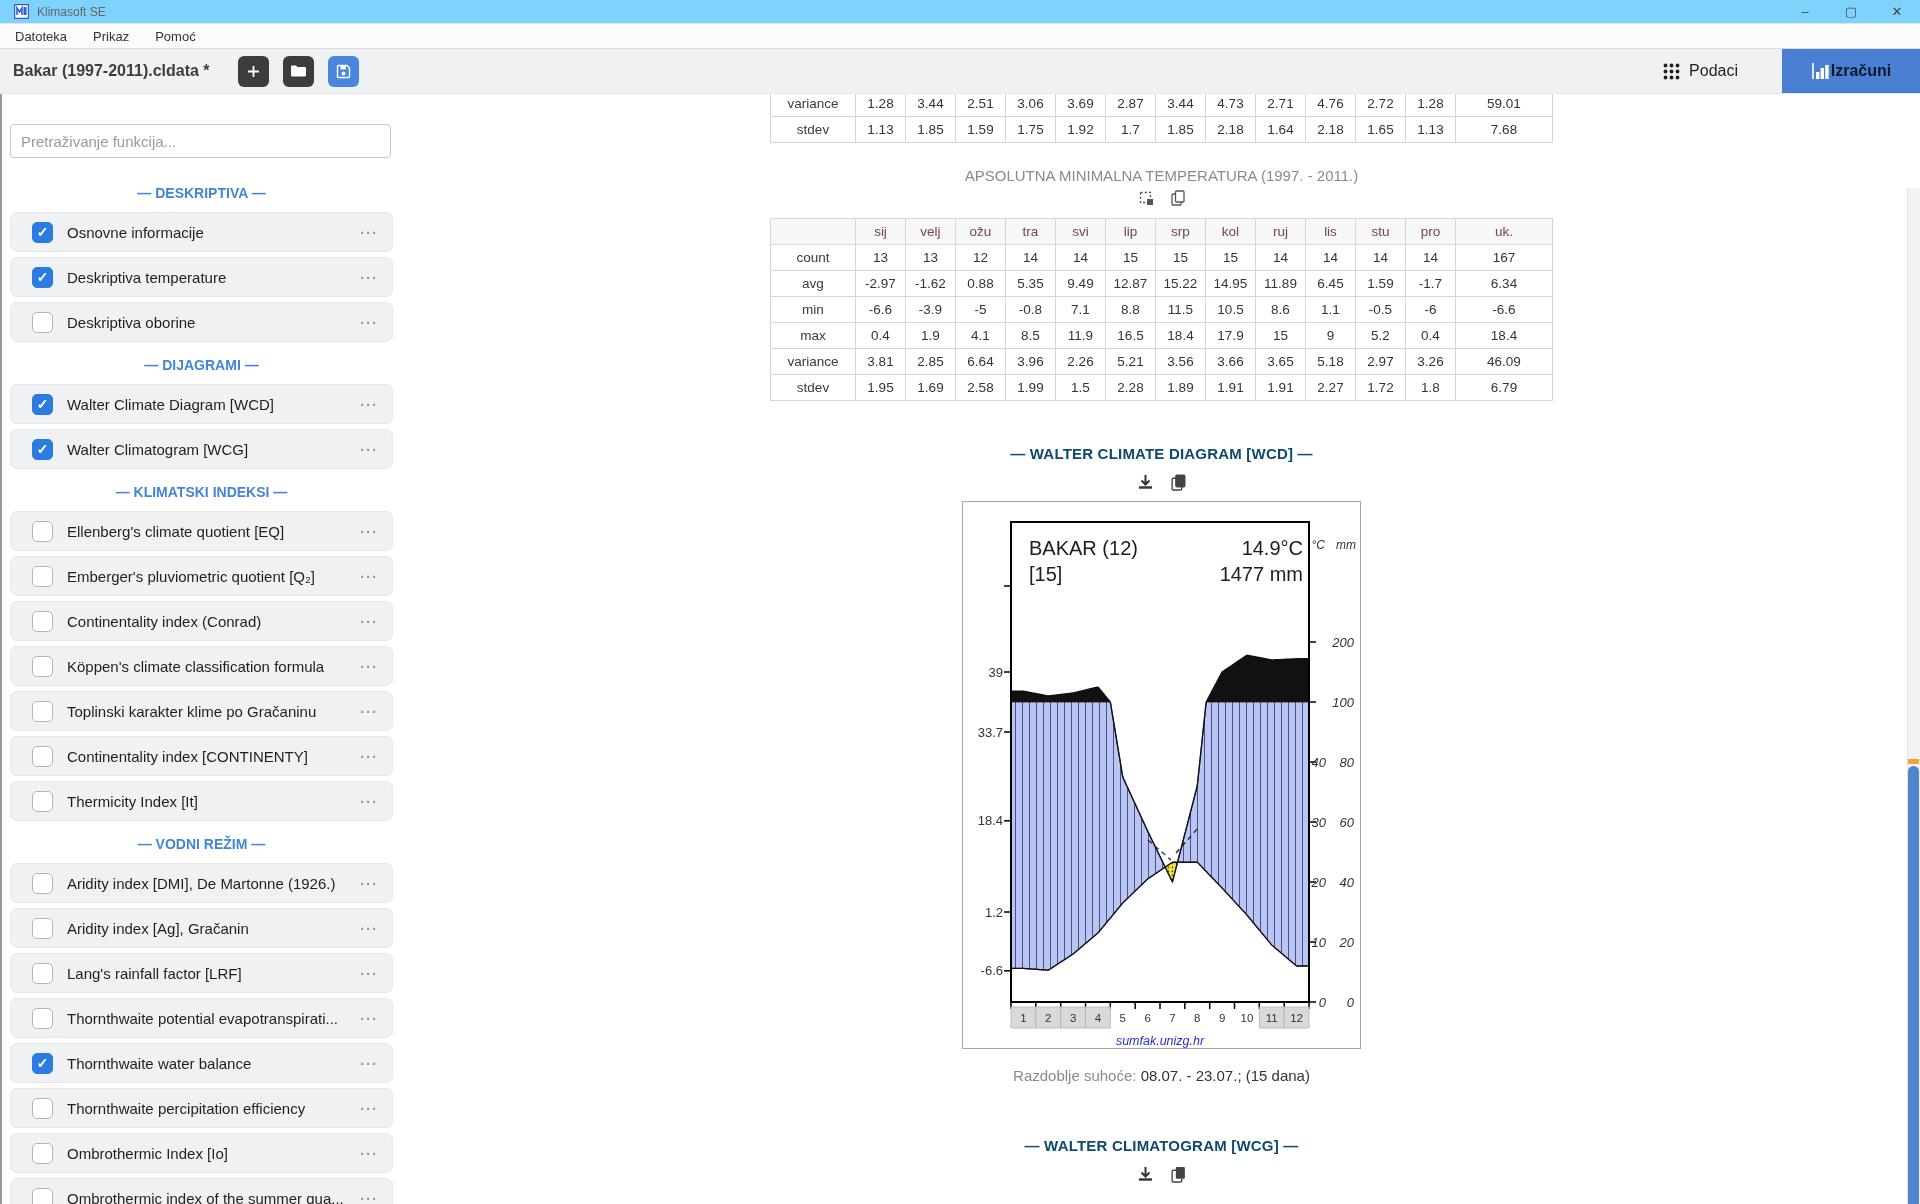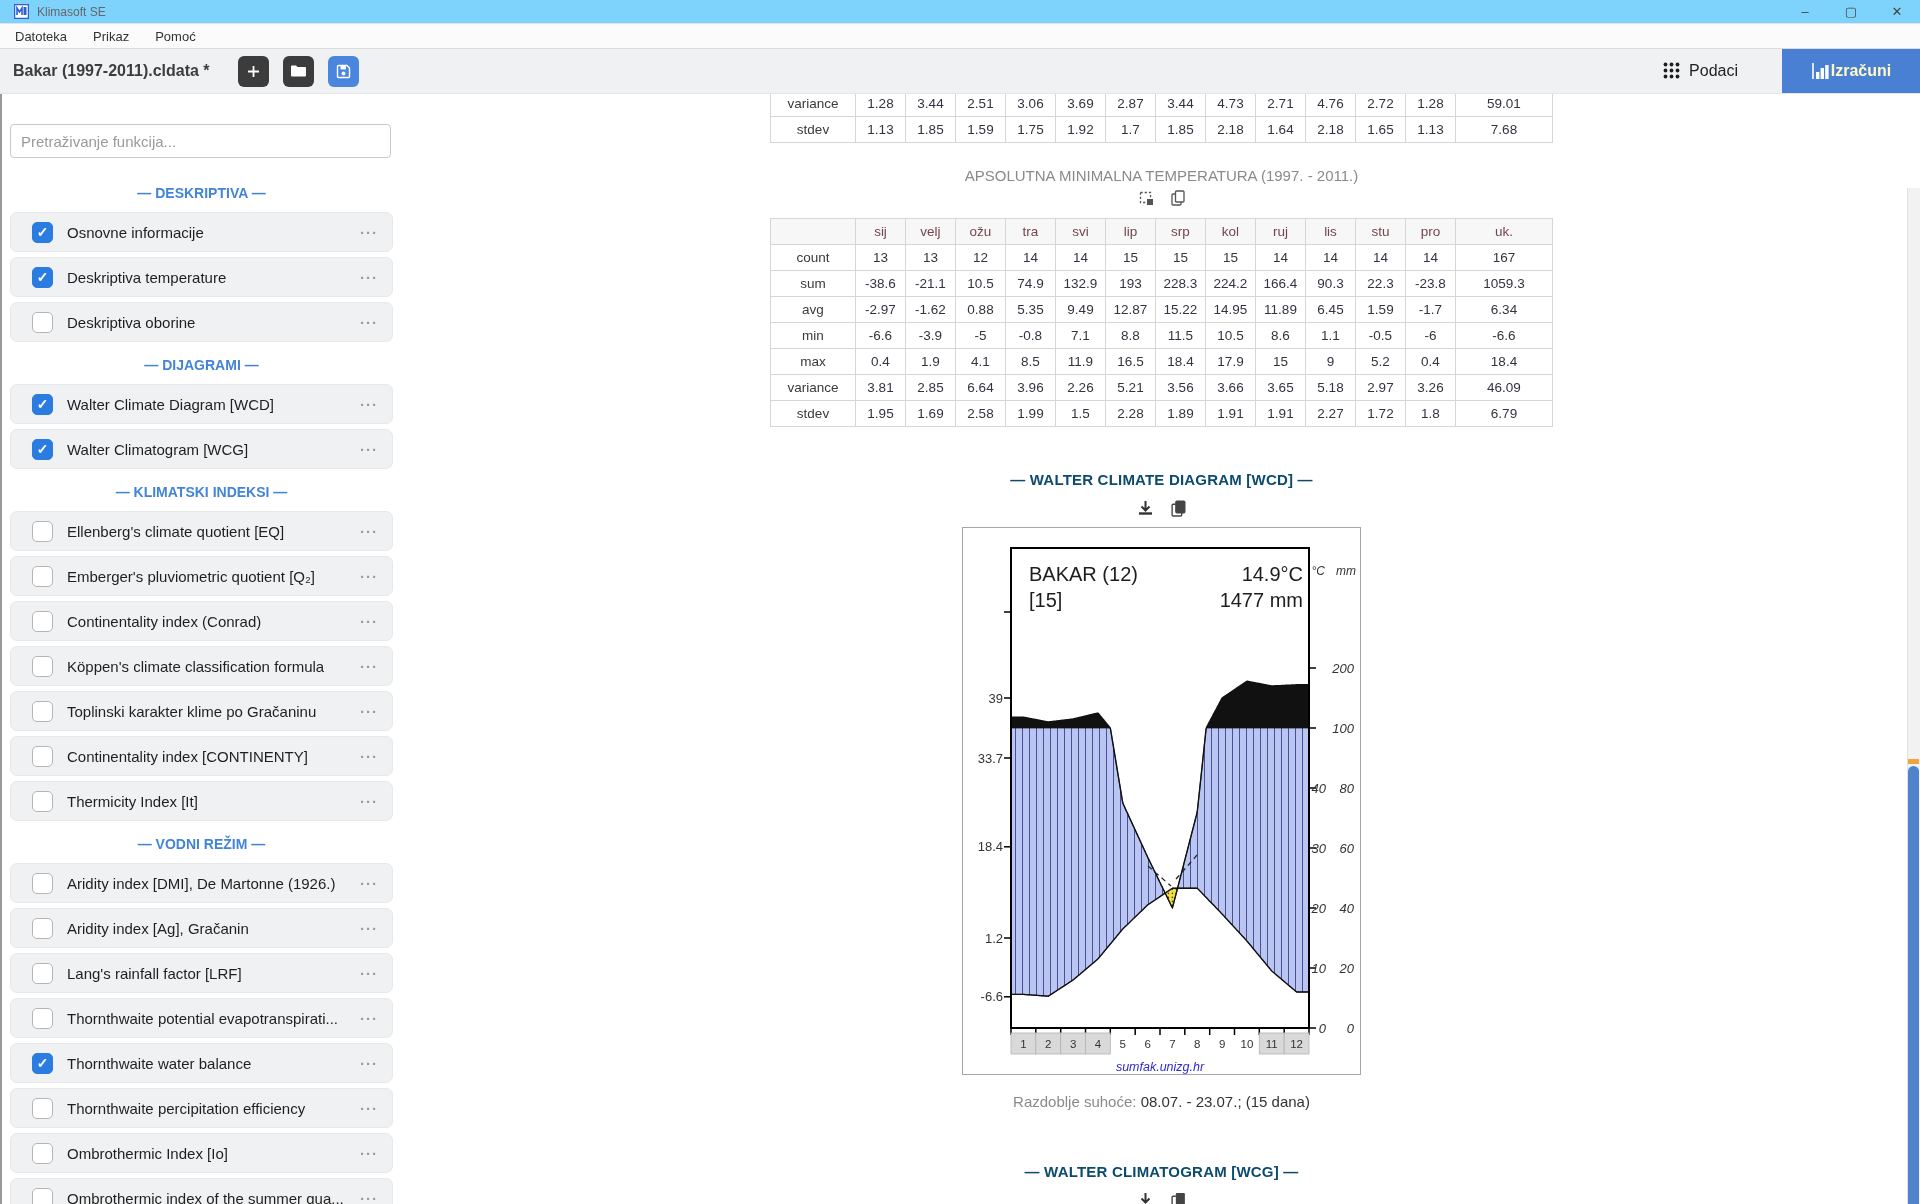--- a/index.html
+++ b/index.html
@@ -21,23 +21,23 @@
   
   #toolbar { height:45px; background:#eff1f2; display:flex; align-items:center;
     border-bottom:1px solid #e4e6e8; }
   #doc-title { font-size:16px; font-weight:bold; color:#3d3d3d; margin-left:13px; }
   #tb-buttons { display:flex; gap:14px; margin-left:28px; }
   .tb-btn { width:31px; height:31px; border-radius:6px; display:flex; align-items:center;
     justify-content:center; border:none; cursor:pointer; }
   .tb-dark { background:#3c3c3c; }
   .tb-blue { background:#4a86dd; }
   #tb-right { margin-left:auto; display:flex; align-items:center; height:100%; }
-  #podaci-btn { display:flex; align-items:flex-start; gap:9px; margin-right:44px; }
+  #podaci-btn { display:flex; align-items:center; gap:9px; margin-right:44px; }
   #podaci-btn span { font-size:16px; color:#1f1f1f; }
-  #izracuni-btn { width:138px; height:100%; background:#4a80d4; color:#fef9c3; display:flex;
+  #izracuni-btn { width:138px; height:100%; background:#4a80d4; color:#0f172a; display:flex;
     align-items:center; justify-content:center; gap:0; font-size:16px; font-weight:bold; }
   
   #app-body { display:flex; height:1110px; border-left:2px solid #9a9a9a; }
   #sidebar { width:401px; padding:30px 10px 0 8px; overflow:hidden; }
   #search-input { width:381px; height:34px; border:1px solid #c9c9c9; border-radius:4px;
     padding:11px 10px; font-size:15px; color:#333; font-family:inherit; outline:none; }
   #search-input::placeholder { color:#9a9a9a; }
   .sb-header { text-align:center; color:#4285d8; font-weight:bold; font-size:14px;
     margin:15px 0 11px 0; }
   .sb-header.first { margin-top:27px; }
@@ -380,36 +380,20 @@
               <td class="val">15</td>
               <td class="val">15</td>
               <td class="val">15</td>
               <td class="val">14</td>
               <td class="val">14</td>
               <td class="val">14</td>
               <td class="val">14</td>
               <td class="val">167</td>
             </tr>
             <tr>
-              <td class="row-label">sum</td>
-              <td class="val">-38.6</td>
-              <td class="val">-21.1</td>
-              <td class="val">10.5</td>
-              <td class="val">74.9</td>
-              <td class="val">132.9</td>
-              <td class="val">193</td>
-              <td class="val">228.3</td>
-              <td class="val">224.2</td>
-              <td class="val">166.4</td>
-              <td class="val">90.3</td>
-              <td class="val">22.3</td>
-              <td class="val">-23.8</td>
-              <td class="val">1059.3</td>
-            </tr>
-            <tr>
               <td class="row-label">avg</td>
               <td class="val">-2.97</td>
               <td class="val">-1.62</td>
               <td class="val">0.88</td>
               <td class="val">5.35</td>
               <td class="val">9.49</td>
               <td class="val">12.87</td>
               <td class="val">15.22</td>
               <td class="val">14.95</td>
               <td class="val">11.89</td>

